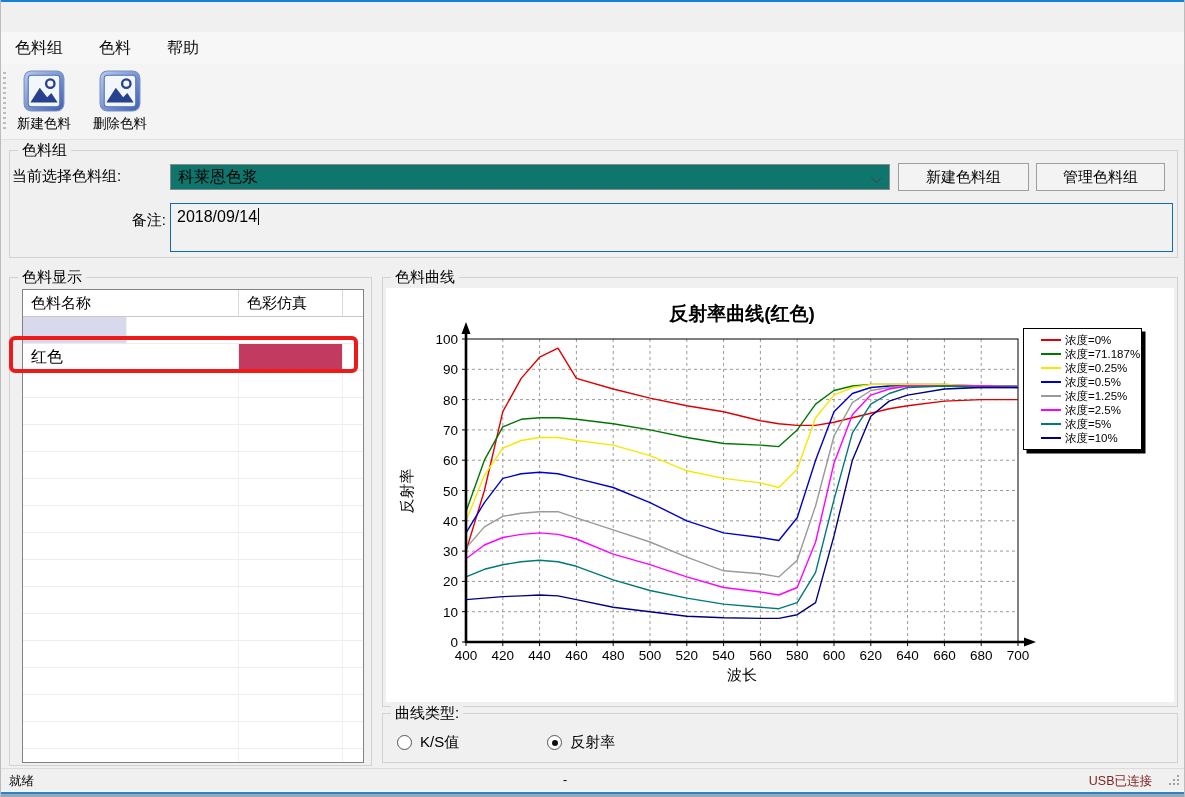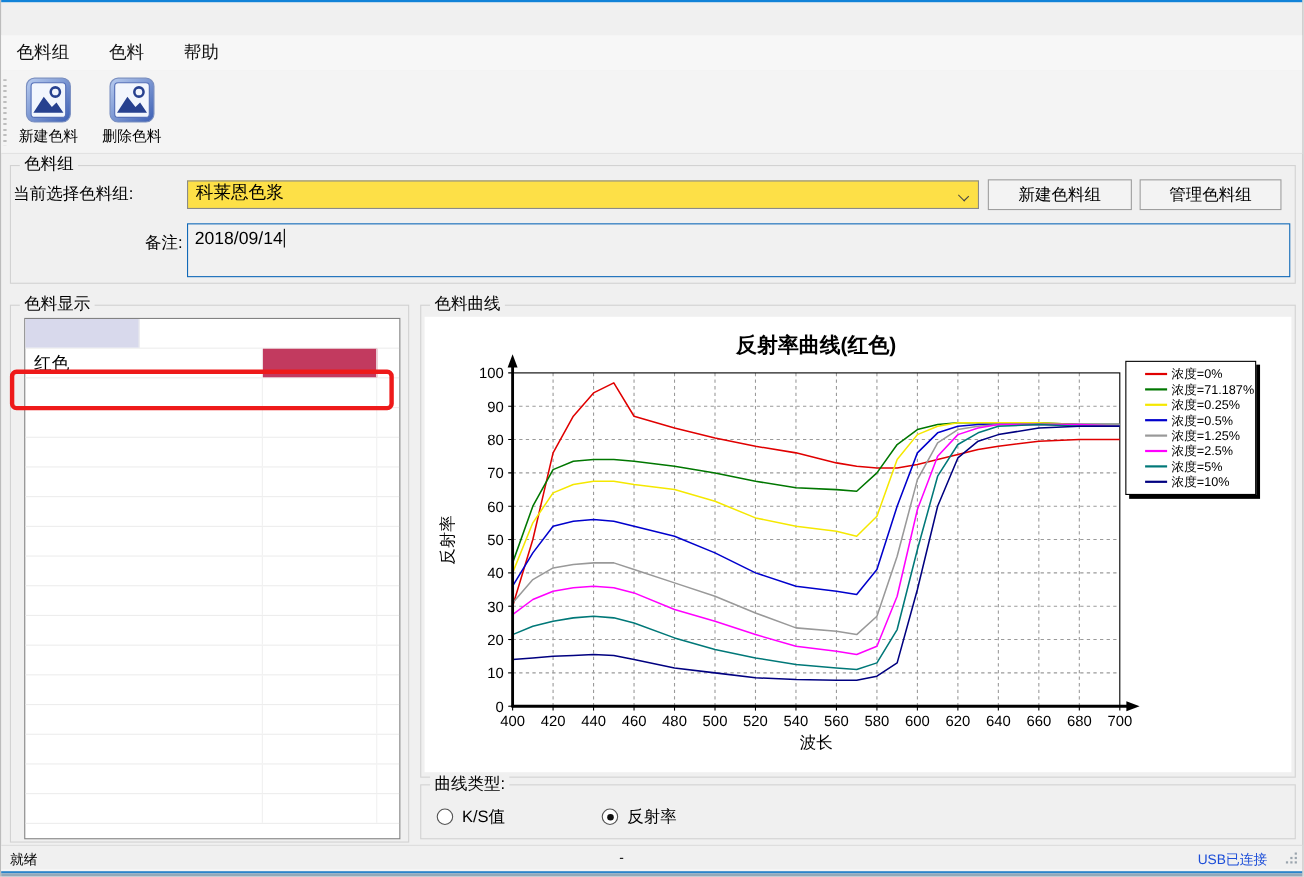--- a/index.html
+++ b/index.html
@@ -20,21 +20,21 @@
   .menubar{position:absolute;left:0;top:32px;width:100%;height:32px;background:#f7f7f7;display:flex;align-items:center;padding-left:2px;}
   .menu-item{font-size:16px;color:#111;padding:4px 12px;margin-right:12px;}
   .toolbar{position:absolute;left:0;top:64px;width:100%;height:76px;background:#f4f4f4;border-bottom:1px solid #e2e2e2;display:flex;align-items:flex-start;padding:6px 0 0 10px;}
   .tool-grip{position:absolute;left:2px;top:8px;width:3px;height:60px;background:repeating-linear-gradient(#bdbdbd 0 2px,transparent 2px 5px);}
   .tool-btn{width:66px;margin-right:10px;display:flex;flex-direction:column;align-items:center;}
   .tool-icon{width:42px;height:42px;display:block;}
   .tool-label{font-size:13.5px;color:#000;margin-top:3px;white-space:nowrap;}
   .groupbox{position:absolute;border:1px solid #d2d2d2;background:#f0f0f0;}
   .group-label{position:absolute;top:-10px;left:8px;background:#f0f0f0;padding:0 4px;font-size:15px;color:#000;line-height:18px;white-space:nowrap;}
   .field-label{position:absolute;font-size:15px;color:#000;}
-  .combo{position:absolute;left:160px;top:13px;width:720px;height:26px;background:#fde047;border:1px solid #8a8a8a;display:flex;padding:0 24px 0 7px;}
+  .combo{position:absolute;left:160px;top:13px;width:720px;height:26px;background:#0f766e;border:1px solid #8a8a8a;display:flex;align-items:center;padding:0 24px 0 7px;}
   .combo-value{font-size:16px;color:#000;white-space:nowrap;}
   .combo-arrow{position:absolute;right:9px;top:9px;width:8px;height:8px;border-right:1.6px solid #444;border-bottom:1.6px solid #444;transform:rotate(45deg) scale(1,0.8);transform-origin:center;}
   .btn{position:absolute;height:28px;background:#f3f3f3;border:1px solid #9e9e9e;font-size:15px;color:#000;display:flex;align-items:center;justify-content:center;}
   .remark-box{position:absolute;left:160px;top:52px;width:1003px;height:49px;border:1px solid #1069b8;background:#f1f1f1;padding:4px 6px;font-size:16px;color:#000;}
   .caret{display:inline-block;width:1px;height:17px;background:#000;vertical-align:-3px;margin-left:1px;}
   .ctable{position:absolute;left:12px;top:11px;width:342px;height:474px;background:#fff;border:1px solid #828282;overflow:hidden;}
   .thead{display:flex;height:27px;border-bottom:1px solid #c9c9c9;background:#fff;}
   .th{font-size:15px;color:#000;padding:4px 0 0 8px;border-right:1px solid #dadada;}
   .th-name{width:216px;}
   .th-sim{width:104px;}
@@ -50,21 +50,21 @@
   .legend-line{width:20px;height:2px;margin-right:4px;flex:none;}
   .legend-label{font-size:11.5px;color:#000;white-space:nowrap;}
   .radio-row{position:absolute;left:14px;top:19px;display:flex;align-items:center;}
   .radio-item{display:flex;align-items:center;margin-right:88px;}
   .radio-circle{width:15px;height:15px;border:1px solid #555;border-radius:50%;background:#fff;position:relative;flex:none;}
   .radio-dot{position:absolute;left:3.5px;top:3.5px;width:6px;height:6px;border-radius:50%;background:#111;}
   .radio-label{font-size:15px;color:#000;margin-left:8px;white-space:nowrap;}
   .statusbar{position:absolute;left:0;top:768px;width:100%;height:22px;background:#f0f0f0;border-top:1px solid #dcdcdc;}
   .sb-left{position:absolute;left:8px;top:4px;font-size:12.5px;color:#000;}
   .sb-center{position:absolute;left:562px;top:4px;font-size:12.5px;color:#000;}
-  .sb-right{position:absolute;right:32px;top:4px;font-size:12.5px;color:#1d4ed8;}
+  .sb-right{position:absolute;right:32px;top:4px;font-size:12.5px;color:#7f1d1d;}
   .grip{position:absolute;right:3px;bottom:3px;width:12px;height:12px;}
   .grip span{position:absolute;width:2px;height:2px;background:transparent;
     box-shadow:8px 0 #9aa4ad,4px 4px #9aa4ad,8px 4px #9aa4ad,0 8px #9aa4ad,4px 8px #9aa4ad,8px 8px #9aa4ad;}
   .bottomedge{position:absolute;left:0;top:790px;width:100%;height:7px;}
   .be-w{height:2px;background:#f5f5f5;}
   .be-b{height:2px;background:#2b83c9;}
   .be-g{height:3px;background:#93a9ba;}
   svg text{font-family:"Liberation Sans",sans-serif;}
 </style>
 </head>
@@ -123,20 +123,25 @@
     </div>
     <div class="btn" style="left:888px;top:12px;width:131px;">新建色料组</div>
     <div class="btn" style="left:1026px;top:12px;width:129px;">管理色料组</div>
     <span class="field-label" style="left:2px;top:60px;width:154px;text-align:right;">备注:</span>
     <div class="remark-box"><span>2018/09/14</span><span class="caret"></span></div>
   </div>
 
   <div class="groupbox" style="left:8px;top:277px;width:363px;height:489px;">
     <span class="group-label">色料显示</span>
     <div class="ctable">
+      <div class="thead">
+        <div class="th th-name">色料名称</div>
+        <div class="th th-sim">色彩仿真</div>
+        <div class="th th-x"></div>
+      </div>
       <div id="table-body">
           <div class="trow">
             <div class="tc-swatch" style="background: rgb(216, 217, 236);"></div>
             <div class="tc-x"></div>
           </div>
           <div class="trow">
             <div class="tc-name">红色</div>
             <div class="tc-swatch" style="background: rgb(194, 58, 95);"></div>
             <div class="tc-x"></div>
           </div>

